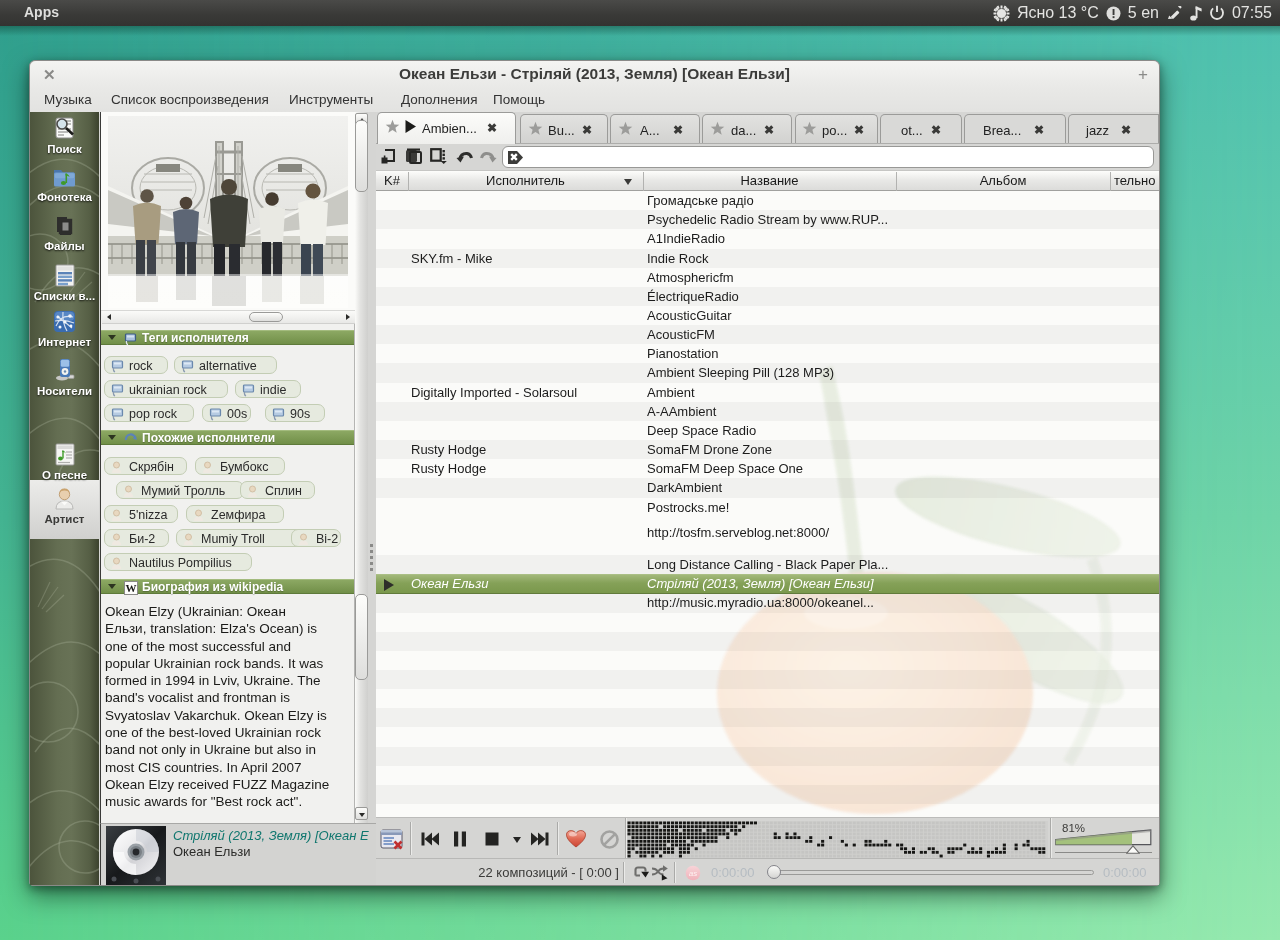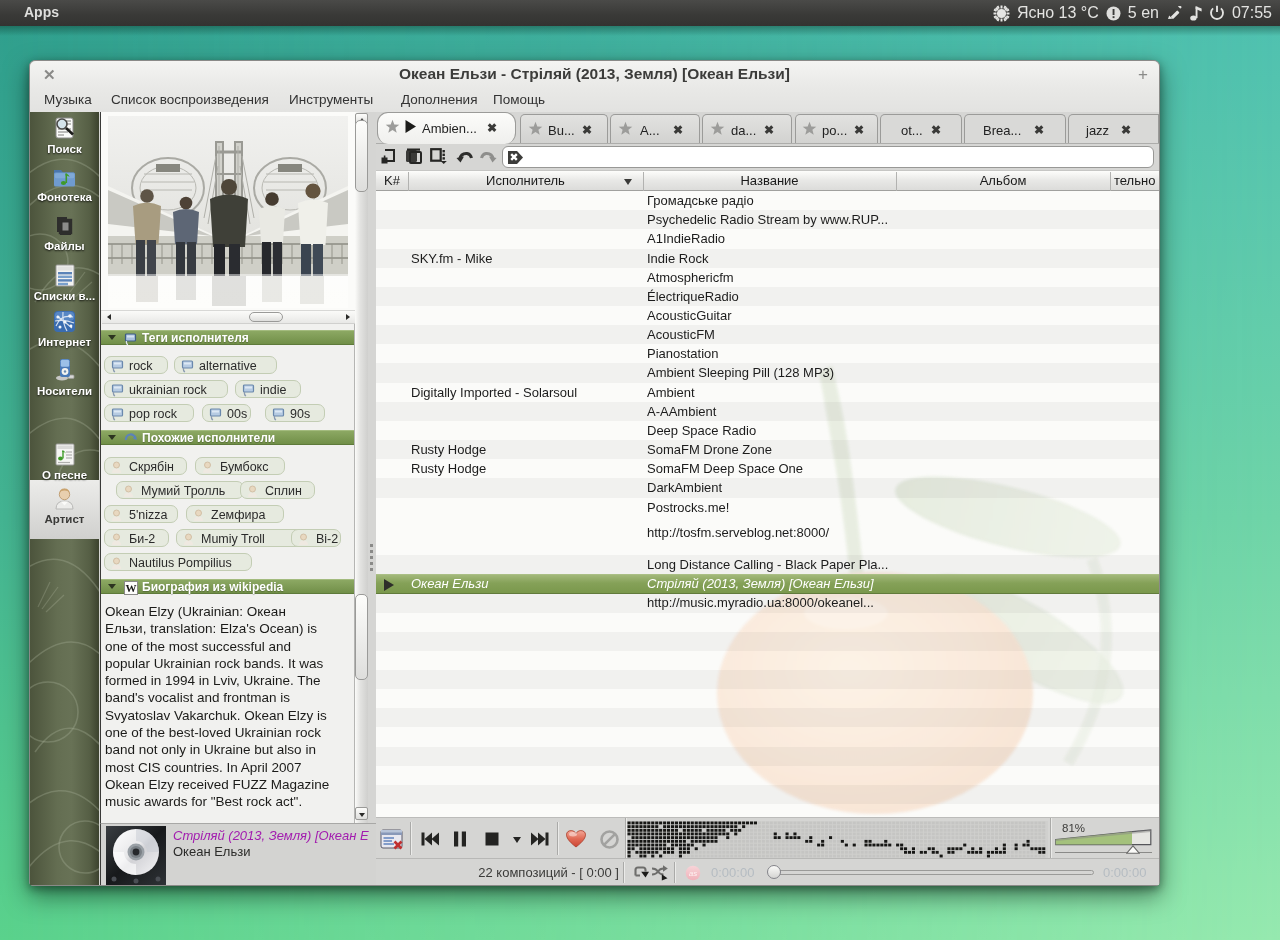--- a/index.html
+++ b/index.html
@@ -51,21 +51,21 @@
 font-size:12.5px;color:#2b2b2b;line-height:16px;white-space:nowrap;}
 .chip svg{position:absolute;left:5px;top:2px;}
 .chip span{position:absolute;left:24px;top:1px;}
 .sbtn{position:absolute;background:linear-gradient(#fdfdfb,#dededc);border:1px solid #9a9a98;border-radius:2px;}
 .arr{position:absolute;width:0;height:0;}
 
 #plist{position:absolute;left:346px;top:51px;width:783px;height:773px;background:#d6d6d4;}
 
 .ptab{position:absolute;top:2px;height:29px;border:1px solid #9b9b99;border-bottom:none;border-radius:5px 5px 0 0;
 font-size:13px;color:#222;background:linear-gradient(#e2e2e0,#d2d2d0);}
-.ptab.active{top:0;height:32px;background:linear-gradient(#fcfcfa,#efefed);z-index:3;border-radius:11px;}
+.ptab.active{top:0;height:32px;background:linear-gradient(#fcfcfa,#efefed);z-index:3;}
 .ptab.flat{background:#d9d9d7;}
 .ptab .star{position:absolute;top:6px;}
 .ptab .tx{position:absolute;top:8px;}
 .ptab .x{position:absolute;top:8px;color:#3a3a38;font-weight:bold;font-size:12px;}
 
 #ptool{position:absolute;left:0;top:31px;width:783px;height:27px;}
 #searchbox{position:absolute;left:126px;top:3px;width:652px;height:22px;background:#fff;
 border:1px solid #989896;border-radius:6px;}
 
 #phead{position:absolute;left:0;top:58px;width:783px;height:21px;
@@ -83,21 +83,21 @@
 background:linear-gradient(#a2b87a,#85a158 45%,#7a984c);border-top:1px solid #aabf85;border-bottom:1px solid #647f3c;
 color:#fff;font-style:italic;font-size:13px;line-height:18px;}
 
 #pctrl{position:absolute;left:0;top:705px;width:783px;height:41px;background:#d5d5d3;
 border-top:1px solid #bcbcba;}
 #pstat{position:absolute;left:0;top:746px;width:783px;height:27px;background:#d5d5d3;
 border-top:1px solid #b8b8b6;font-size:13px;color:#3a3a38;}
 .vsep{position:absolute;width:1px;background:#aaaaa8;box-shadow:1px 0 0 #ebebe9;}
 
 #nowp{position:absolute;left:70px;top:762px;width:276px;height:62px;background:#d3d3d1;border-top:1px solid #a8a8a6;border-left:1px solid #3a3a38;overflow:hidden;}
-#nowp .l1{position:absolute;left:72px;top:4px;font-style:italic;font-size:13px;color:#a21caf;white-space:nowrap;}
+#nowp .l1{position:absolute;left:72px;top:4px;font-style:italic;font-size:13px;color:#0f766e;white-space:nowrap;}
 #nowp .l2{position:absolute;left:72px;top:20px;font-size:13px;color:#2b2b29;}
 
 #split{position:absolute;left:338px;top:51px;width:8px;height:711px;background:#d5d5d3;}
 #split .dots{position:absolute;left:2px;top:432px;}
 #split .dots div{width:3px;height:3px;background:#8a8a88;margin-bottom:3px;}
 </style></head>
 <body>
 <div id="bgbase"></div>
 <div id="bgright"></div>
 <div id="topbar">

